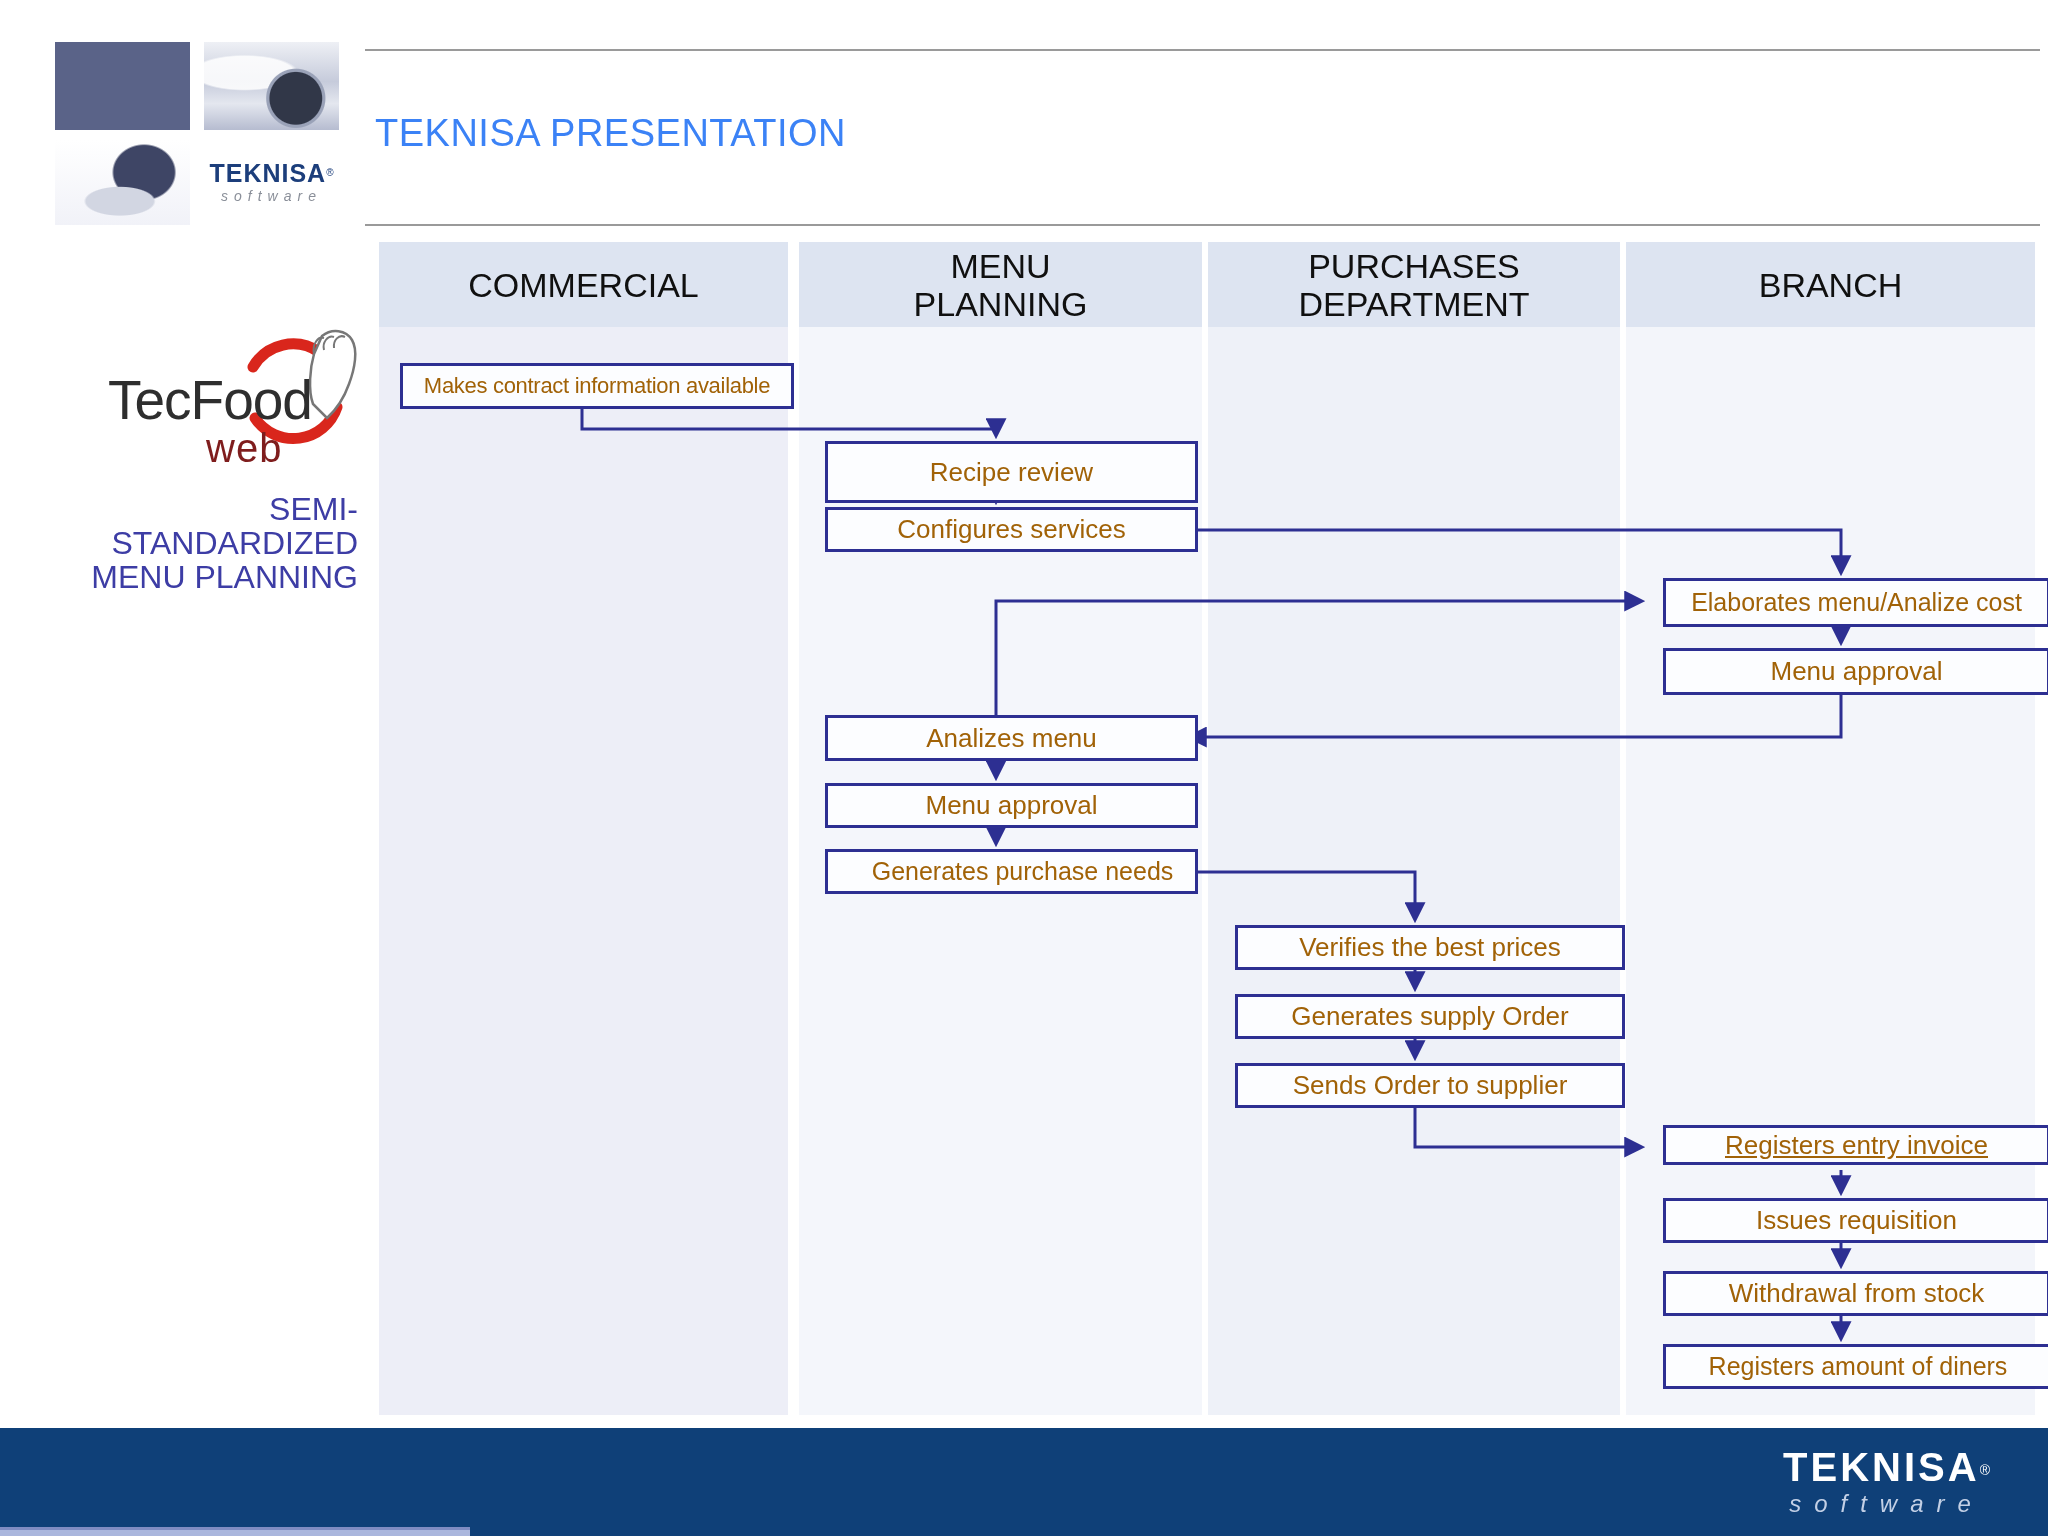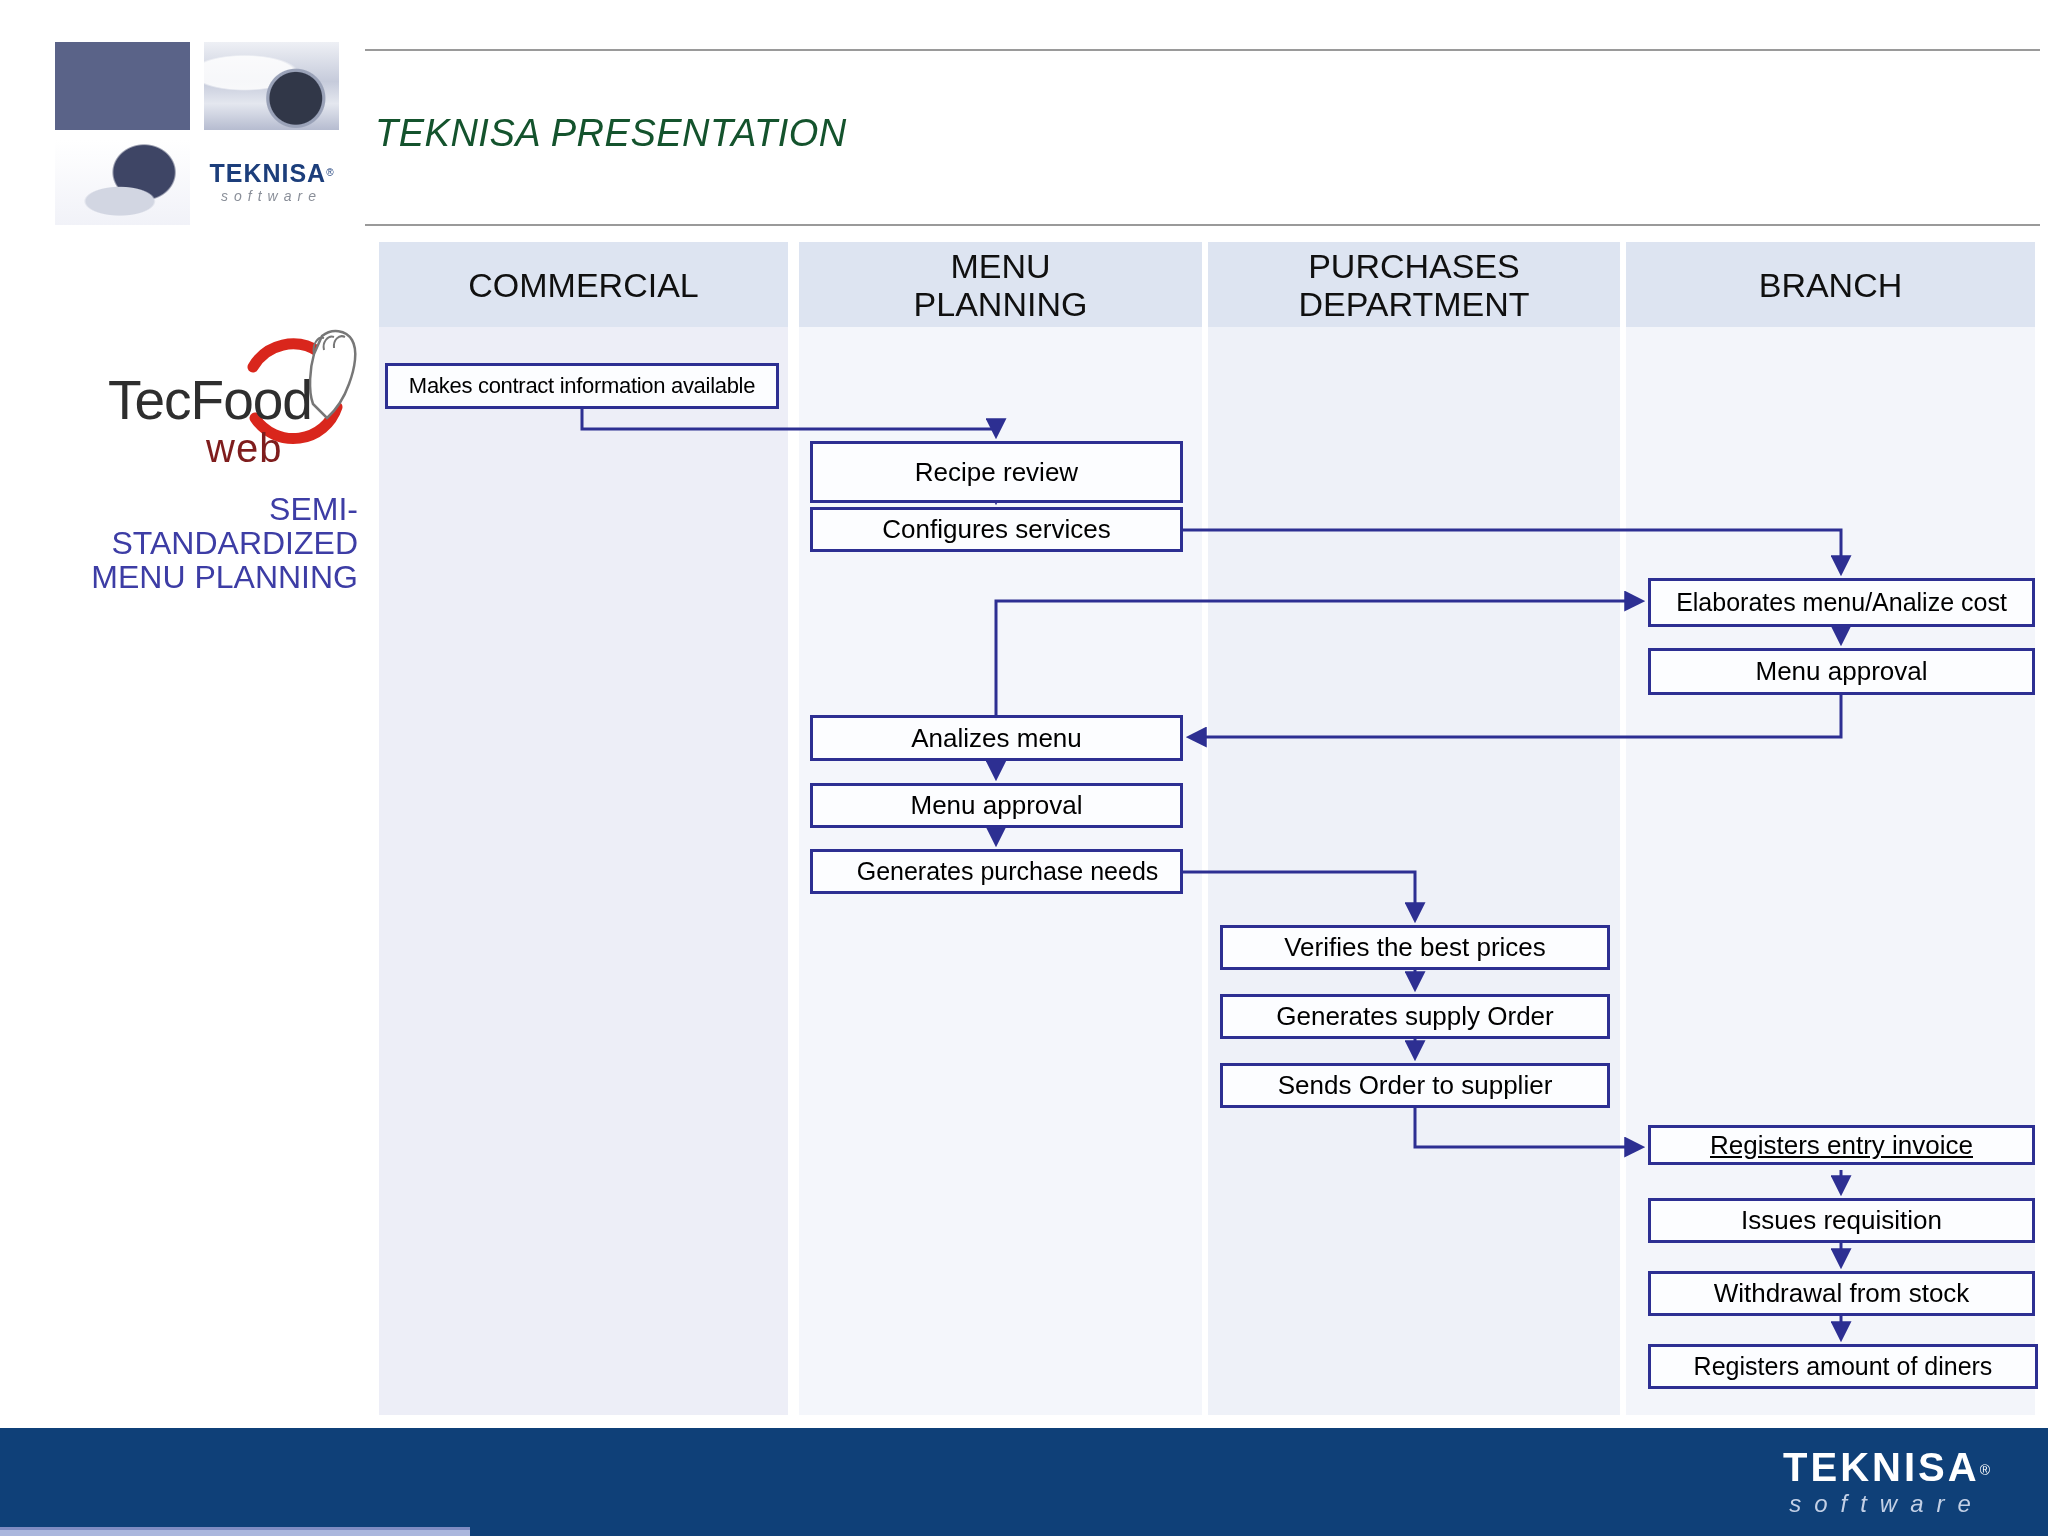--- a/index.html
+++ b/index.html
@@ -28,21 +28,21 @@
     background-color:#fafbfd;}
   .tile-teknisa{left:204px;top:140px;width:135px;height:85px;background:#ffffff;
     display:flex;flex-direction:column;align-items:center;justify-content:center;}
   .tile-teknisa .tk-name{font-size:25px;font-weight:bold;color:#1c3e7b;letter-spacing:1px;line-height:25px;}
   .tile-teknisa .tk-reg{font-size:10px;vertical-align:super;color:#1c3e7b;}
   .tile-teknisa .tk-sub{font-size:14px;font-style:italic;color:#8a8f99;letter-spacing:6px;margin-top:2px;}
 
   .rule{position:absolute;left:365px;width:1675px;height:2px;background:#9a9a9a;}
   .rule-top{top:49px;} .rule-mid{top:224px;}
 
-  .page-title{position:absolute;left:375px;top:112px;font-size:38px;color:#14532d;letter-spacing:0.5px;font-style:italic;}
+  .page-title{position:absolute;left:375px;top:112px;font-size:38px;color:#3b82f6;letter-spacing:0.5px;}
 
   
   .tecfood{position:absolute;left:108px;top:328px;width:256px;height:142px;}
   .tecfood svg{position:absolute;left:0;top:0;}
   .tecfood .tf-name{position:absolute;left:0px;top:40px;font-size:55px;color:#2e2e2e;letter-spacing:-1px;}
   .tecfood .tf-sub{position:absolute;left:98px;top:98px;font-size:40px;color:#7f1d1d;letter-spacing:1px;}
 
   .side-caption{position:absolute;left:40px;top:492px;width:318px;text-align:right;
     font-size:32px;line-height:34px;color:#3d3da5;white-space:pre-line;}
 
@@ -51,21 +51,21 @@
     display:flex;align-items:center;justify-content:center;text-align:center;
     font-size:34px;line-height:38px;color:#101010;white-space:pre-line;}
   .lane-body{position:absolute;top:327px;height:1088px;}
   .lh-1,.lb-1{left:379px;width:409px;} .lh-2,.lb-2{left:799px;width:403px;}
   .lh-3,.lb-3{left:1208px;width:412px;} .lh-4,.lb-4{left:1626px;width:409px;}
   .lb-1{background:#edeef7;} .lb-2{background:#f4f6fb;}
   .lb-3{background:#eef1f8;} .lb-4{background:#f3f5fa;}
 
   
   .fbox{position:absolute;box-sizing:border-box;background:#fcfdff;border:3px solid #2d2f92;
-    display:flex;align-items:center;justify-content:center;font-size:26px;color:#000000;white-space:nowrap;}
+    display:flex;align-items:center;justify-content:center;font-size:26px;color:#a16207;white-space:nowrap;margin-left:15px;}
   .fb-contract{left:385px;top:363px;width:394px;height:46px;font-size:22px;letter-spacing:-0.3px;}
   .fb-recipe{left:810px;top:441px;width:373px;height:62px;}
   .fb-configures{left:810px;top:507px;width:373px;height:45px;}
   .fb-elaborates{left:1648px;top:578px;width:387px;height:49px;font-size:25px;}
   .fb-approval-br{left:1648px;top:648px;width:387px;height:47px;}
   .fb-analizes{left:810px;top:715px;width:373px;height:46px;}
   .fb-approval-mp{left:810px;top:783px;width:373px;height:45px;}
   .fb-gen-needs{left:810px;top:849px;width:373px;height:45px;font-size:25px;padding-left:22px;}
   .fb-verifies{left:1220px;top:925px;width:390px;height:45px;}
   .fb-gen-supply{left:1220px;top:994px;width:390px;height:45px;}

